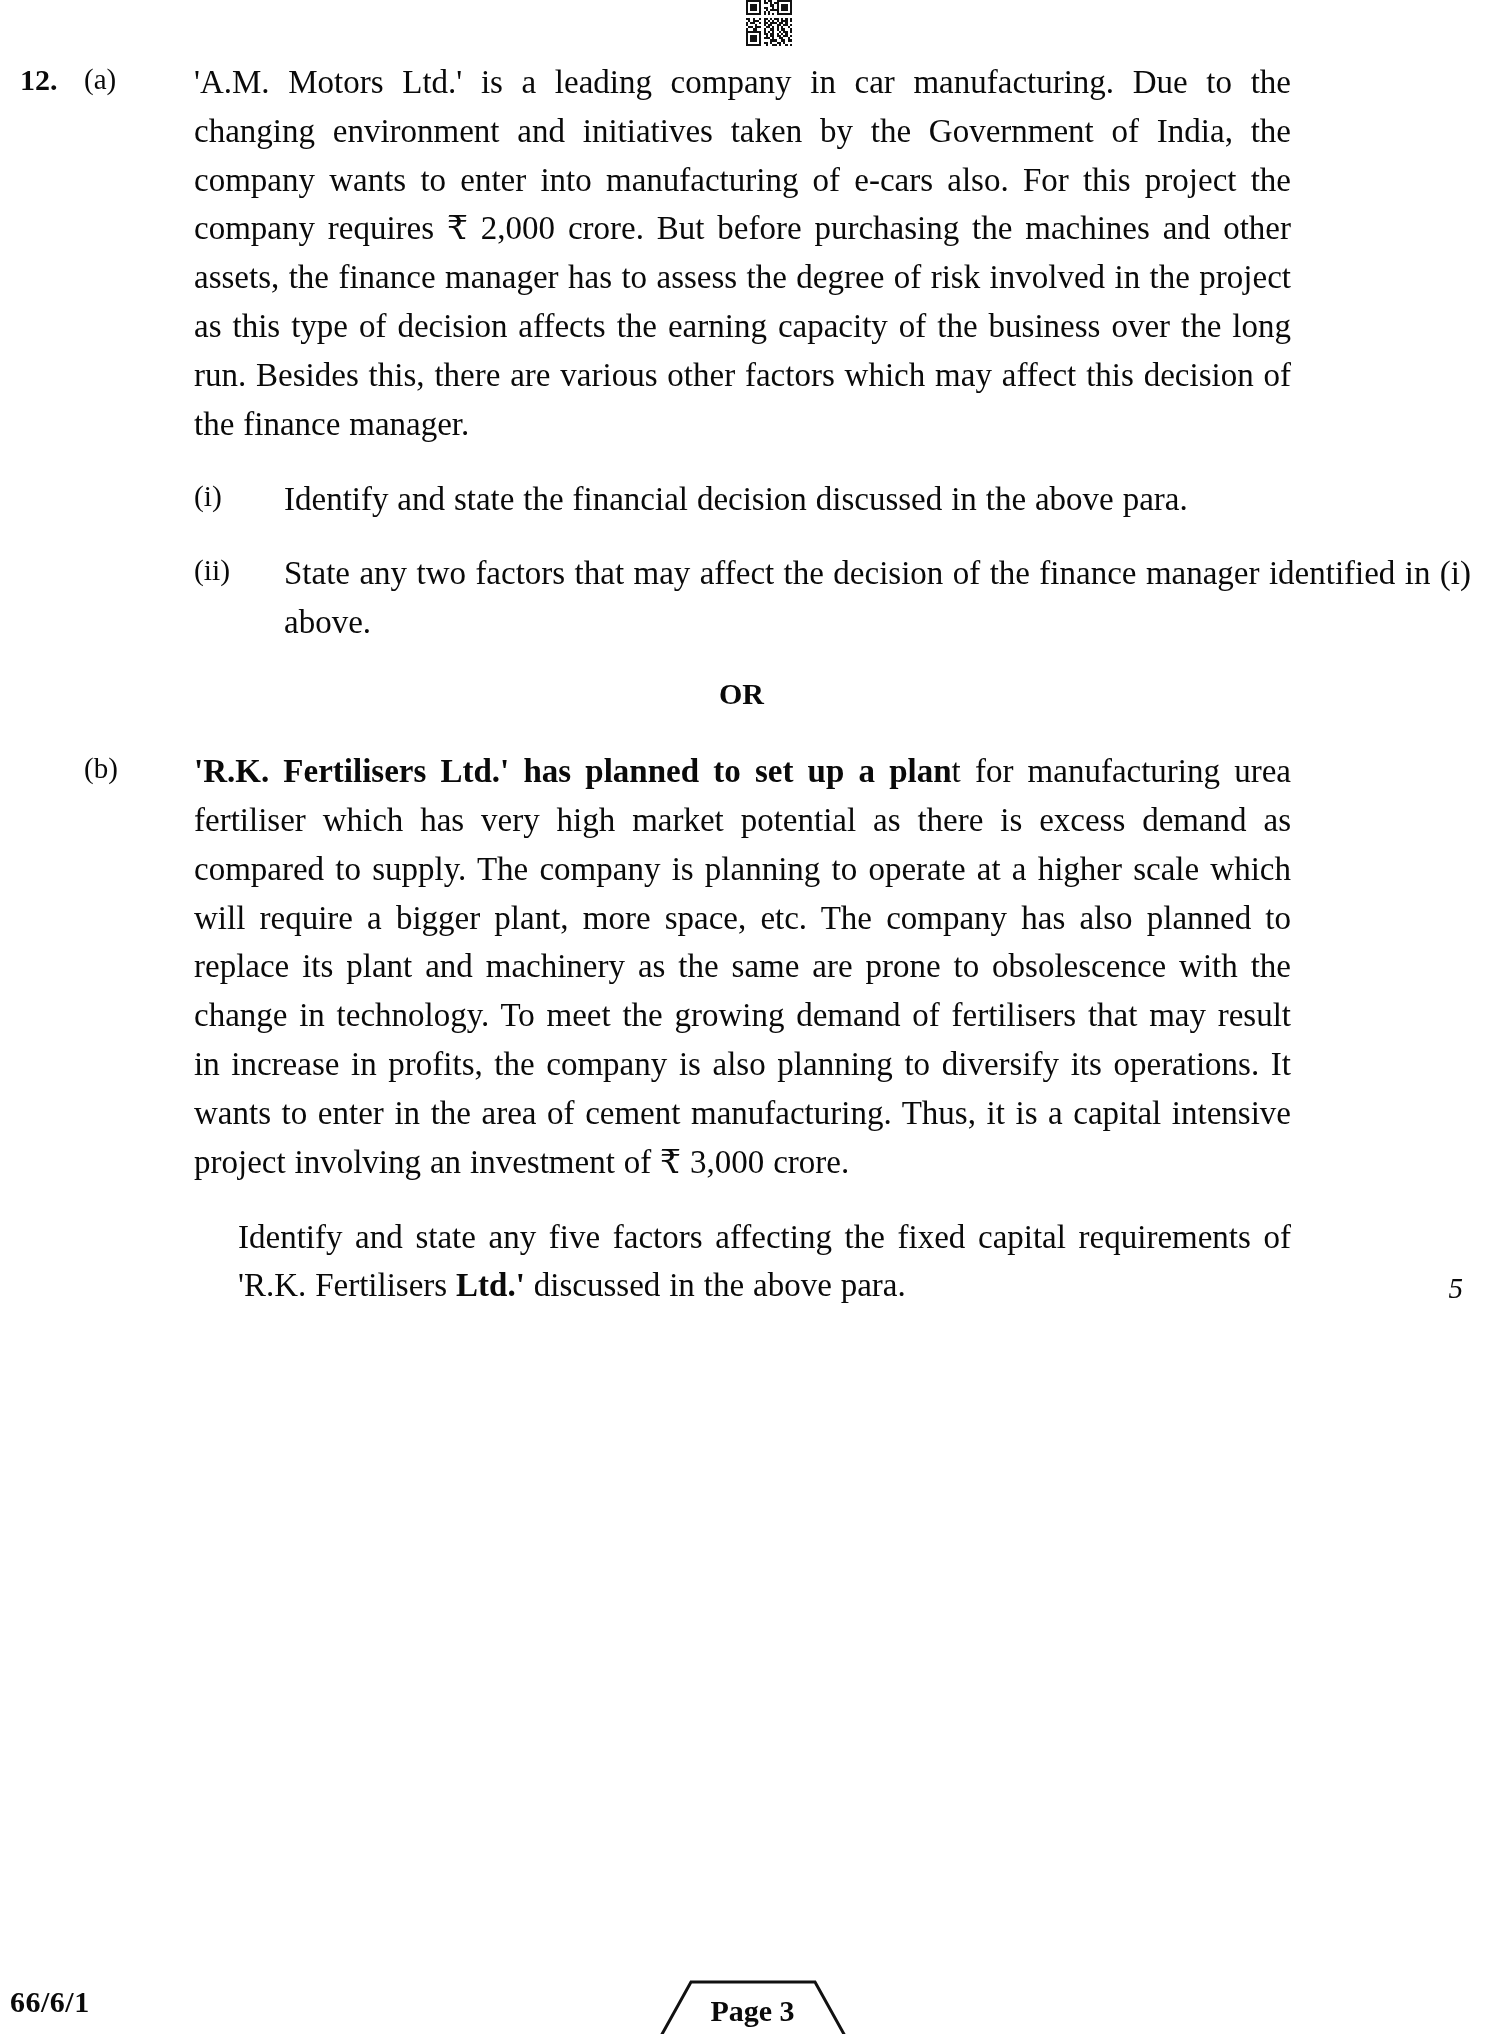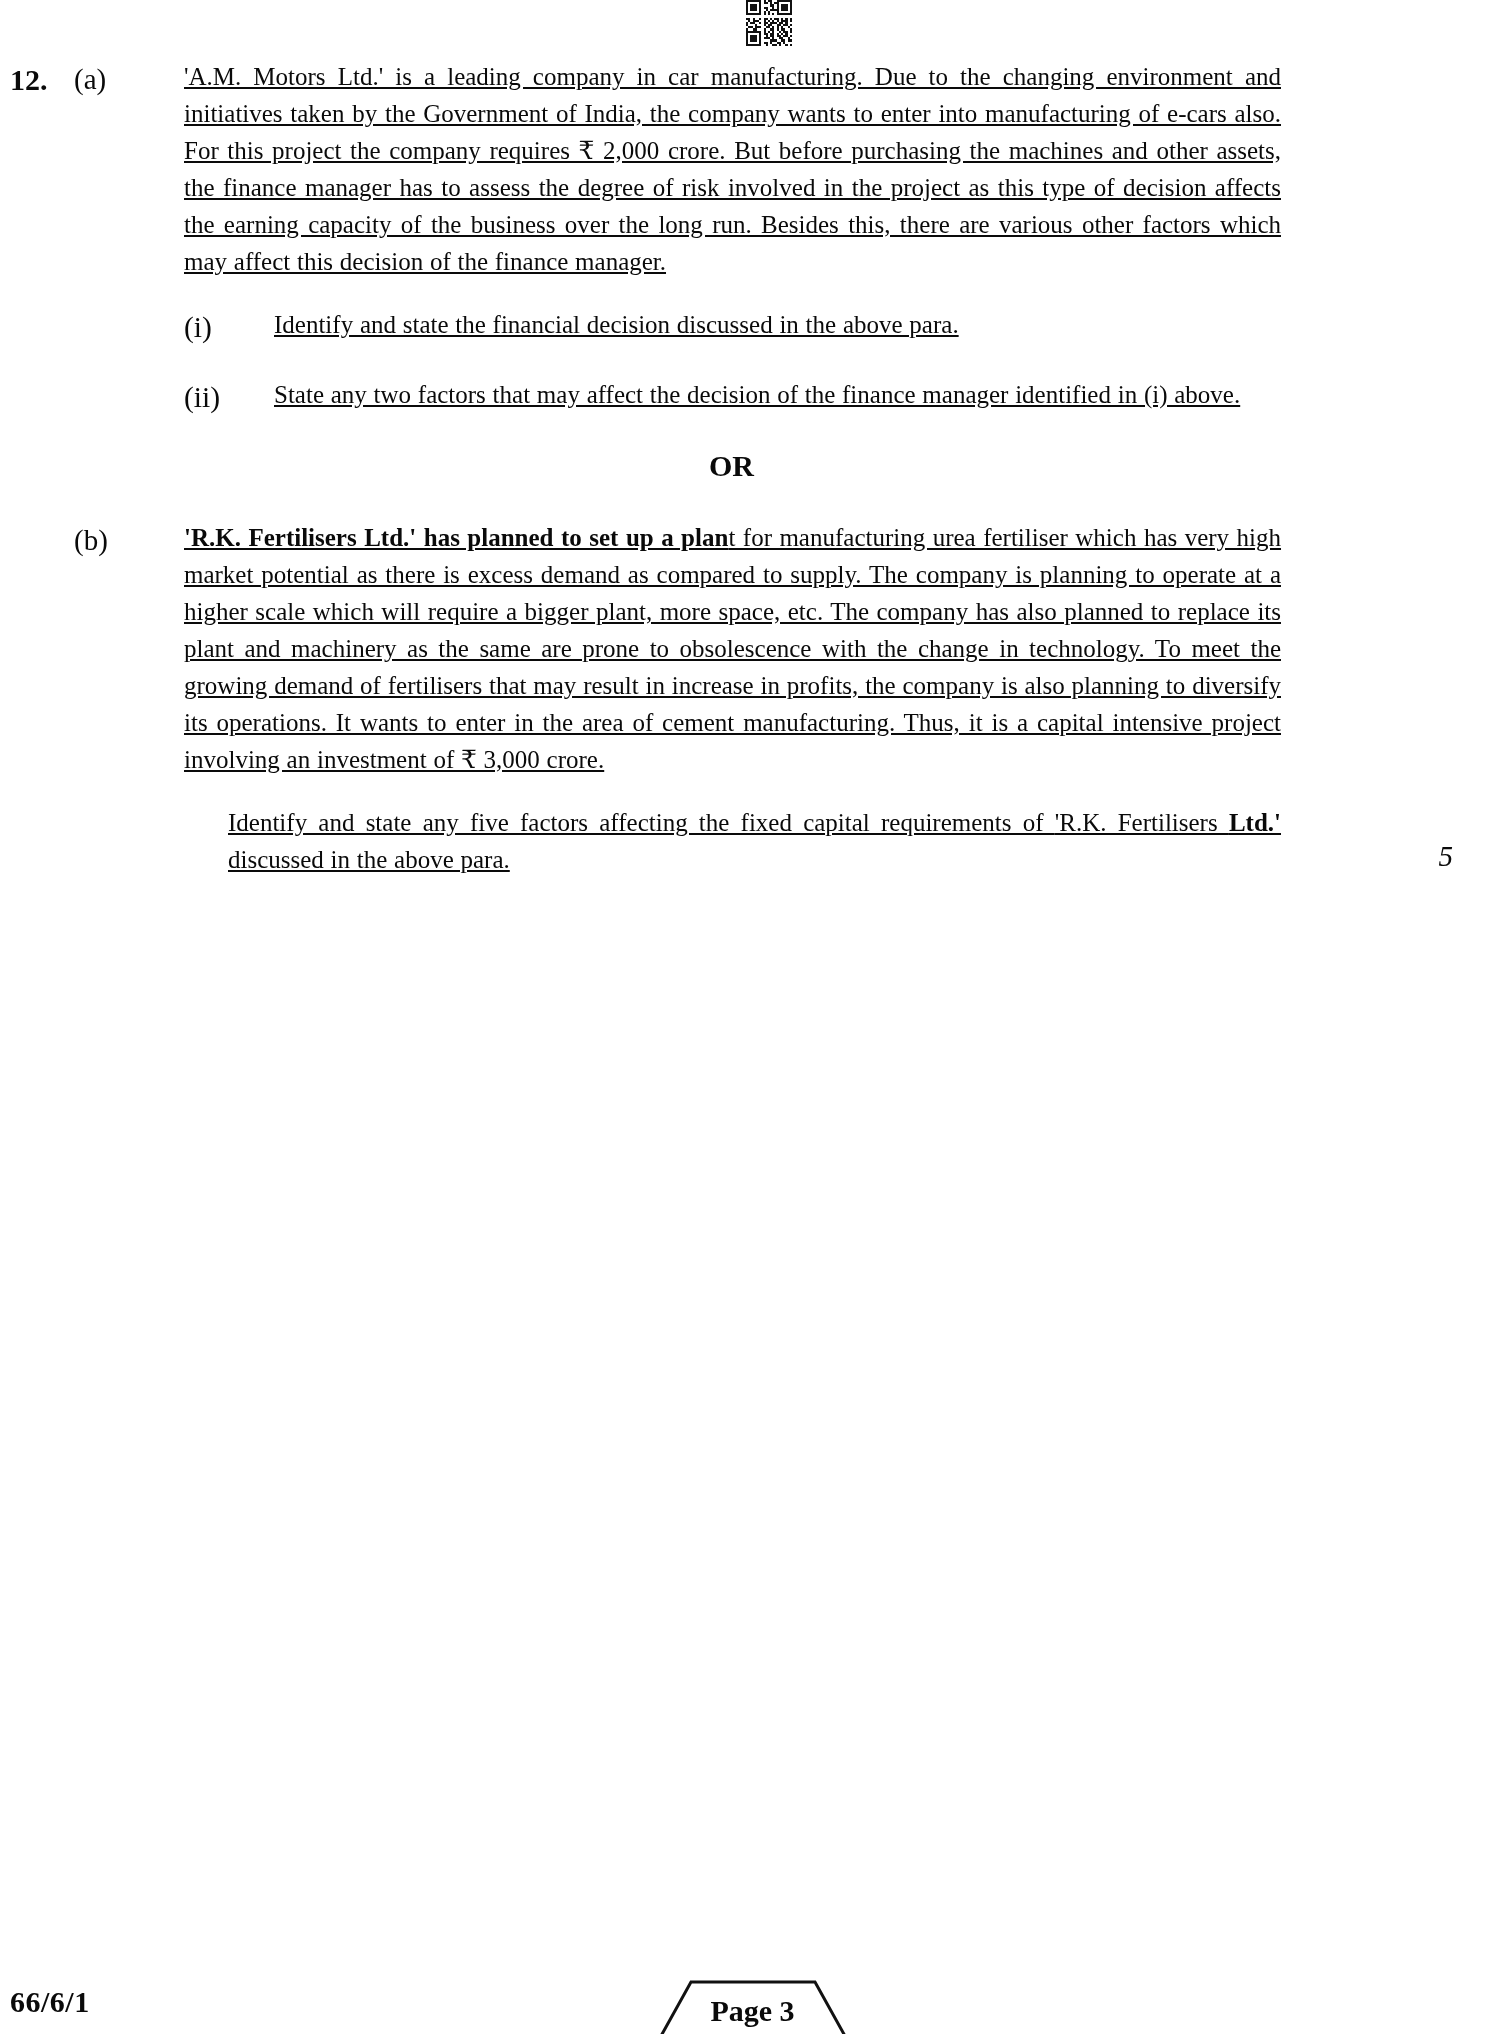--- a/index.html
+++ b/index.html
@@ -22,21 +22,21 @@
     left: 737px;
     top: 0px;
     width: 64px;
     height: 46px;
   }
   .qr-wrap svg { display: block; width: 64px; height: 46px; }
 
   
   .page {
     position: absolute;
-    left: 2px;
+    left: 12px;
     top: 58px;
     width: 1459px;
   }
 
   .qrow {
     display: flex;
     align-items: flex-start;
   }
   .qnum {
     width: 72px;
@@ -56,26 +56,25 @@
     text-align: left;
   }
   .qbody {
     flex: 1 1 auto;
     padding-right: 180px;
     box-sizing: border-box;
   }
 
   p.just {
     margin: 0;
-    font-size: 25px;
+    font-size: 33px;
     line-height: 1.48;
     text-align: justify;
     text-align-last: left;
     word-spacing: 0.02em;
-    text-decoration: underline;
   }
 
   
   .subrow {
     display: flex;
     align-items: flex-start;
     margin-top: 26px;
   }
   .subrow .rn {
     width: 90px;

